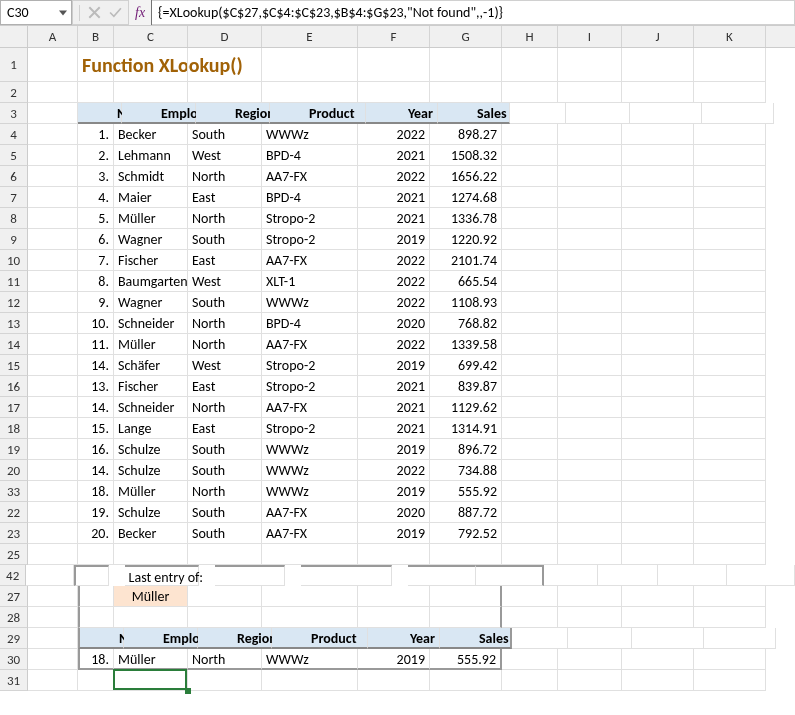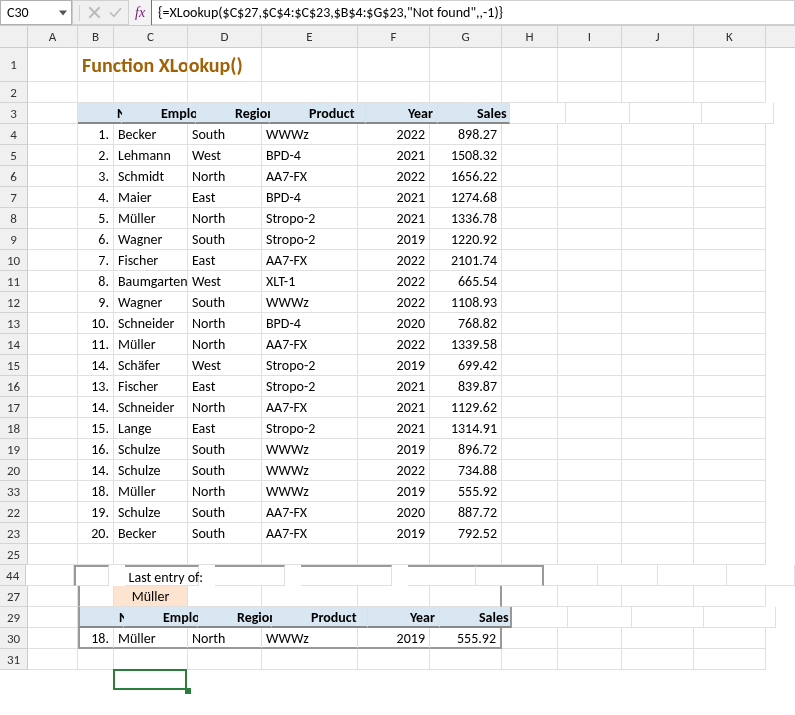--- a/index.html
+++ b/index.html
@@ -550,21 +550,21 @@
         <div class="cell cE"></div>
         <div class="cell cF"></div>
         <div class="cell cG"></div>
         <div class="cell cH"></div>
         <div class="cell cI"></div>
         <div class="cell cJ"></div>
         <div class="cell cK"></div>
       </div>
 
     <div class="row">
-      <div class="row-h">44</div>
+      <div class="row-h">42</div>
       <div class="cell cA"></div>
       <div class="cell cB box-tl"></div>
       <div class="cell cC box-t">Last entry of:</div>
       <div class="cell cD box-t"></div>
       <div class="cell cE box-t"></div>
       <div class="cell cF box-t"></div>
       <div class="cell cG box-tr"></div>
       <div class="cell cH"></div>
         <div class="cell cI"></div>
         <div class="cell cJ"></div>
@@ -579,20 +579,34 @@
       <div class="cell cD"></div>
       <div class="cell cE"></div>
       <div class="cell cF"></div>
       <div class="cell cG box-r"></div>
       <div class="cell cH"></div>
         <div class="cell cI"></div>
         <div class="cell cJ"></div>
         <div class="cell cK"></div>
     </div>
 
+    <div class="row">
+      <div class="row-h">28</div>
+      <div class="cell cA"></div>
+      <div class="cell cB box-l"></div>
+      <div class="cell cC"></div>
+        <div class="cell cD"></div>
+        <div class="cell cE"></div>
+        <div class="cell cF"></div>
+      <div class="cell cG box-r"></div>
+      <div class="cell cH"></div>
+        <div class="cell cI"></div>
+        <div class="cell cJ"></div>
+        <div class="cell cK"></div>
+    </div>
 
     <div class="row">
       <div class="row-h">29</div>
       <div class="cell cA"></div>
       <div class="cell cB hdr-cell box-l right">Nr.</div>
       <div class="cell cC hdr-cell">Employee</div>
       <div class="cell cD hdr-cell">Region</div>
       <div class="cell cE hdr-cell">Product</div>
       <div class="cell cF hdr-cell right">Year</div>
       <div class="cell cG hdr-cell box-r right">Sales</div>

